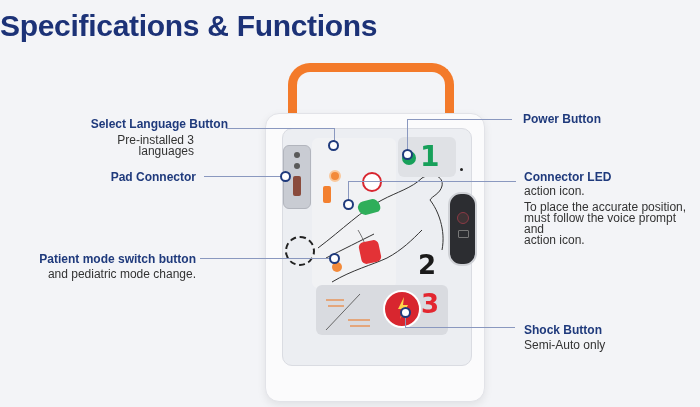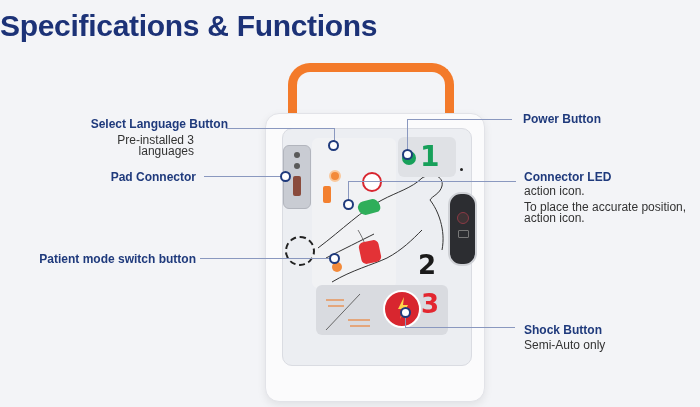--- a/index.html
+++ b/index.html
@@ -158,26 +158,28 @@
 <div class="line" style="left:405px;top:312px;width:1px;height:15px"></div>
 <div class="dot" style="left:400px;top:307px"></div>
 
 <div class="label right" style="left:64px;top:117px;width:164px">Select Language Button</div>
 <div class="desc right" style="left:60px;top:135px;width:134px">Pre-installed 3 languages</div>
 
 <div class="label right" style="left:60px;top:170px;width:136px">Pad Connector</div>
 
 <div class="label right" style="left:30px;top:252px;width:166px">Patient mode switch button</div>
 <div class="desc right" style="left:40px;top:269px;width:156px">
+  <div>and pediatric mode change.</div>
 </div>
 
 <div class="label" style="left:523px;top:112px">Power Button</div>
 
 <div class="label" style="left:524px;top:170px">Connector LED</div>
 <div class="desc" style="left:524px;top:186px;width:170px">
   <div>action icon.</div>
   <div style="height:5px"></div>
   <div>To place the accurate position,</div>
+  <div>must follow the voice prompt and</div>
   <div>action icon.</div>
 </div>
 
 <div class="label" style="left:524px;top:323px">Shock Button</div>
 <div class="desc" style="left:524px;top:340px">Semi-Auto only</div>
 
 </body></html>

